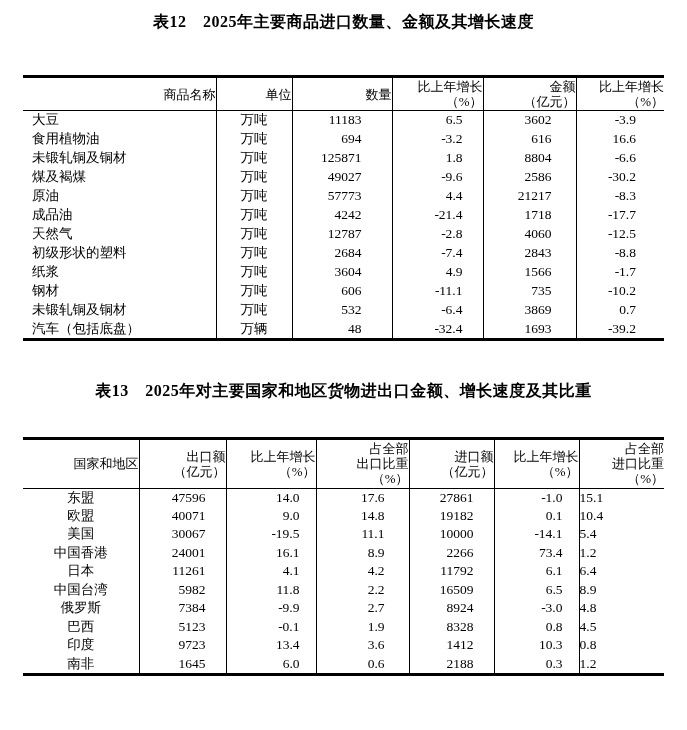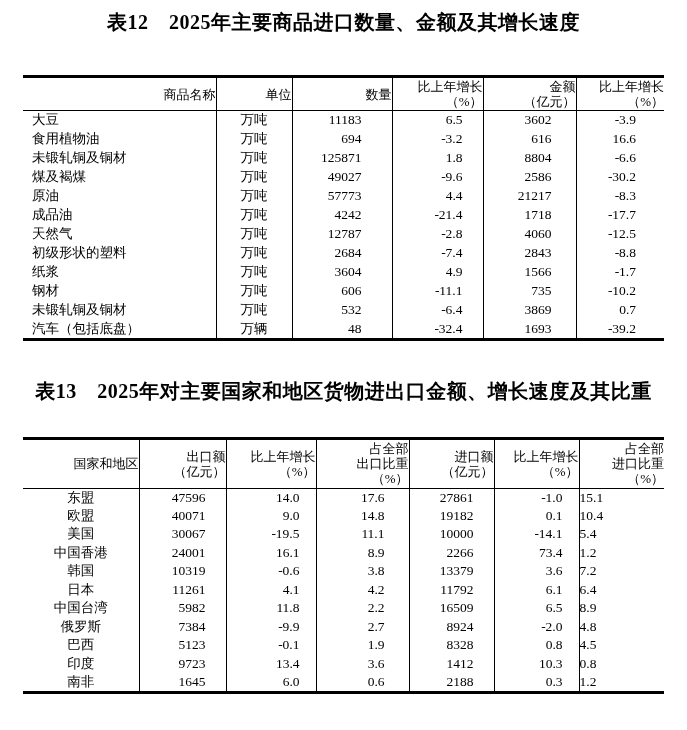--- a/index.html
+++ b/index.html
@@ -7,21 +7,21 @@
   body {
     width: 687px;
     height: 730px;
     overflow: hidden;
     color: #000;
     font-family: "Liberation Serif", "DejaVu Serif", serif;
   }
   .tbl-title {
     text-align: center;
     font-weight: bold;
-    font-size: 20px;
+    font-size: 16px;
     line-height: 20px;
     letter-spacing: 0.5px;
   }
   #title12 { padding-top: 12px; }
   #title13 { margin-top: 40px; }
 
   table {
     border-collapse: collapse;
     table-layout: fixed;
     width: 641px;
@@ -286,29 +286,20 @@
         <tr>
           <td>中国香港</td>
           <td>24001</td>
           <td>16.1</td>
           <td>8.9</td>
           <td>2266</td>
           <td>73.4</td>
           <td>1.2</td>
         </tr>
         <tr>
-          <td>韩国</td>
-          <td>10319</td>
-          <td>-0.6</td>
-          <td>3.8</td>
-          <td>13379</td>
-          <td>3.6</td>
-          <td>7.2</td>
-        </tr>
-        <tr>
           <td>日本</td>
           <td>11261</td>
           <td>4.1</td>
           <td>4.2</td>
           <td>11792</td>
           <td>6.1</td>
           <td>6.4</td>
         </tr>
         <tr>
           <td>中国台湾</td>
@@ -318,21 +309,21 @@
           <td>16509</td>
           <td>6.5</td>
           <td>8.9</td>
         </tr>
         <tr>
           <td>俄罗斯</td>
           <td>7384</td>
           <td>-9.9</td>
           <td>2.7</td>
           <td>8924</td>
-          <td>-2.0</td>
+          <td>-3.0</td>
           <td>4.8</td>
         </tr>
         <tr>
           <td>巴西</td>
           <td>5123</td>
           <td>-0.1</td>
           <td>1.9</td>
           <td>8328</td>
           <td>0.8</td>
           <td>4.5</td>

